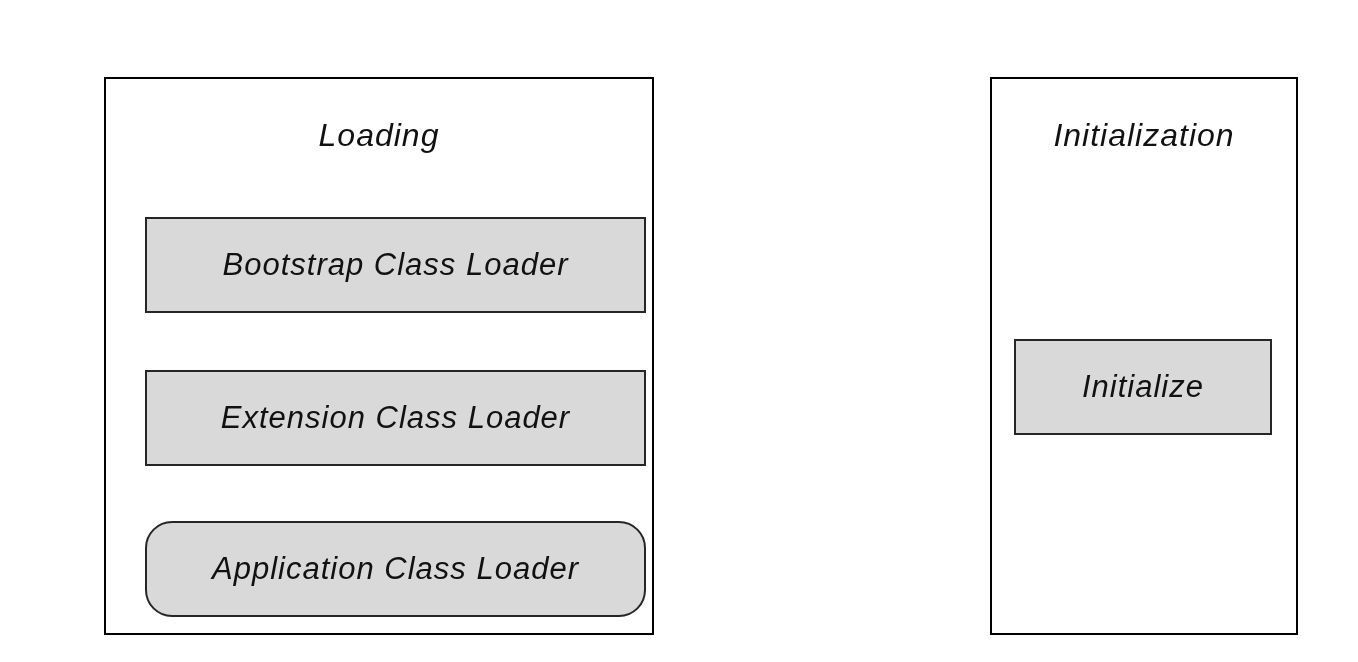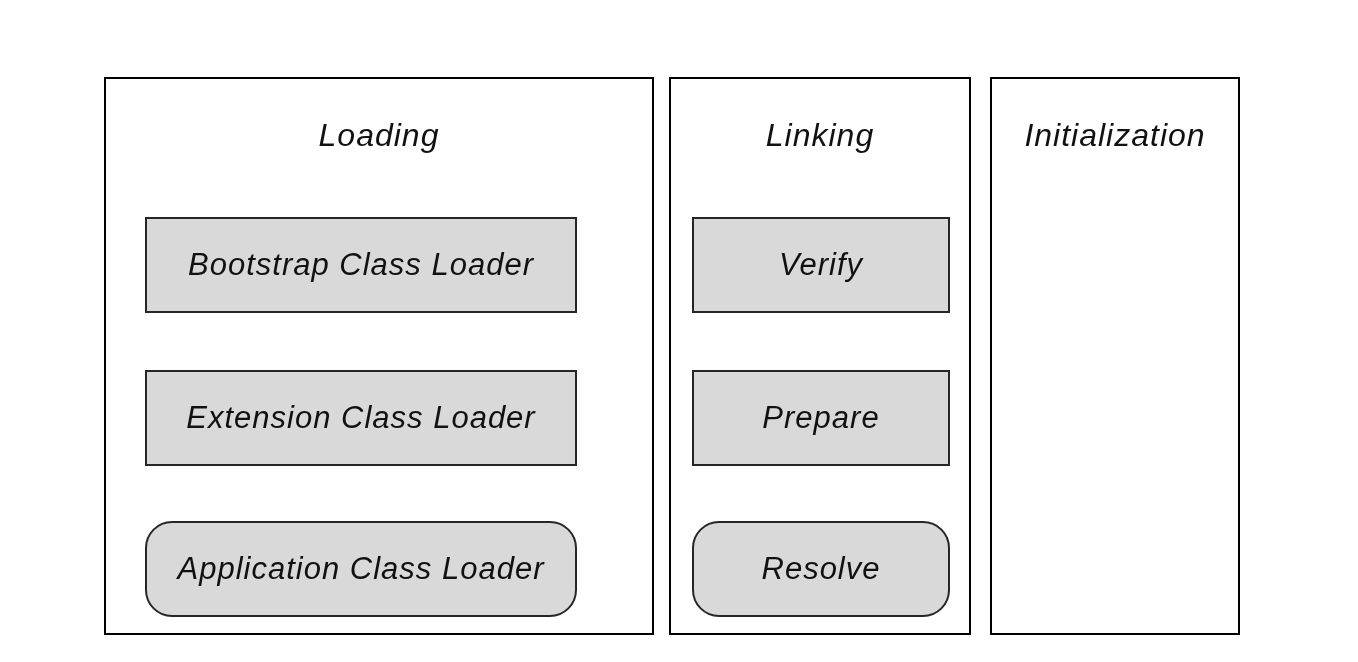--- a/index.html
+++ b/index.html
@@ -22,21 +22,21 @@
     background: var(--background);
   }
   .panel {
     position: absolute;
     top: 45px; height: 558px;
     border: 2px solid var(--panel-border);
     background: var(--background);
   }
   .panel-loading  { left: 72px;  width: 550px; }
   .panel-linking  { left: 637px; width: 302px; }
-  .panel-initialization { left: 958px; width: 250px; }
+  .panel-initialization { left: 958px; width: 308px; }
   .panel-title {
     position: absolute;
     top: 22px; left: 0; width: 100%;
     text-align: center;
     font-size: 32px;
     letter-spacing: 1px;
     color: var(--text);
     white-space: nowrap;
   }
   .box {
@@ -46,21 +46,21 @@
     display: flex;
     align-items: center;
     justify-content: center;
     font-size: 31px;
     letter-spacing: 1px;
     color: var(--text);
     text-align: center;
     white-space: nowrap;
   }
   
-  .panel-loading .box { left: 39px; width: 432px; height: 96px; }
+  .panel-loading .box { left: 39px; width: 501px; height: 96px; }
   .box-row1 { top: 138px; }
   .box-row2 { top: 291px; text-align: right; }
   .box-row3 { top: 442px; border-radius: 27px; }
   
   .panel-linking .box { left: 21px; width: 258px; height: 96px; }
   
   .panel-initialization .box { left: 22px; width: 258px; height: 96px; }
   .box-row-mid { top: 260px; }
 </style>
 </head>
@@ -68,24 +68,19 @@
 
 <div class="canvas">
 
   <div class="panel panel-loading">
     <div class="panel-title">Loading</div>
     <div class="box box-row1">Bootstrap Class Loader</div>
     <div class="box box-row2">Extension Class Loader</div>
     <div class="box box-row3">Application Class Loader</div>
   </div>
 
-  <div class="panel panel-linking">
-    <div class="panel-title">Linking</div>
-    <div class="box box-row1">Verify</div>
-    <div class="box box-row2">Prepare</div>
-    <div class="box box-row3">Resolve</div>
-  </div>
 
   <div class="panel panel-initialization">
     <div class="panel-title">Initialization</div>
+    <div class="box box-row-mid">Initialize</div>
   </div>
 
 </div>
 
 </body></html>

